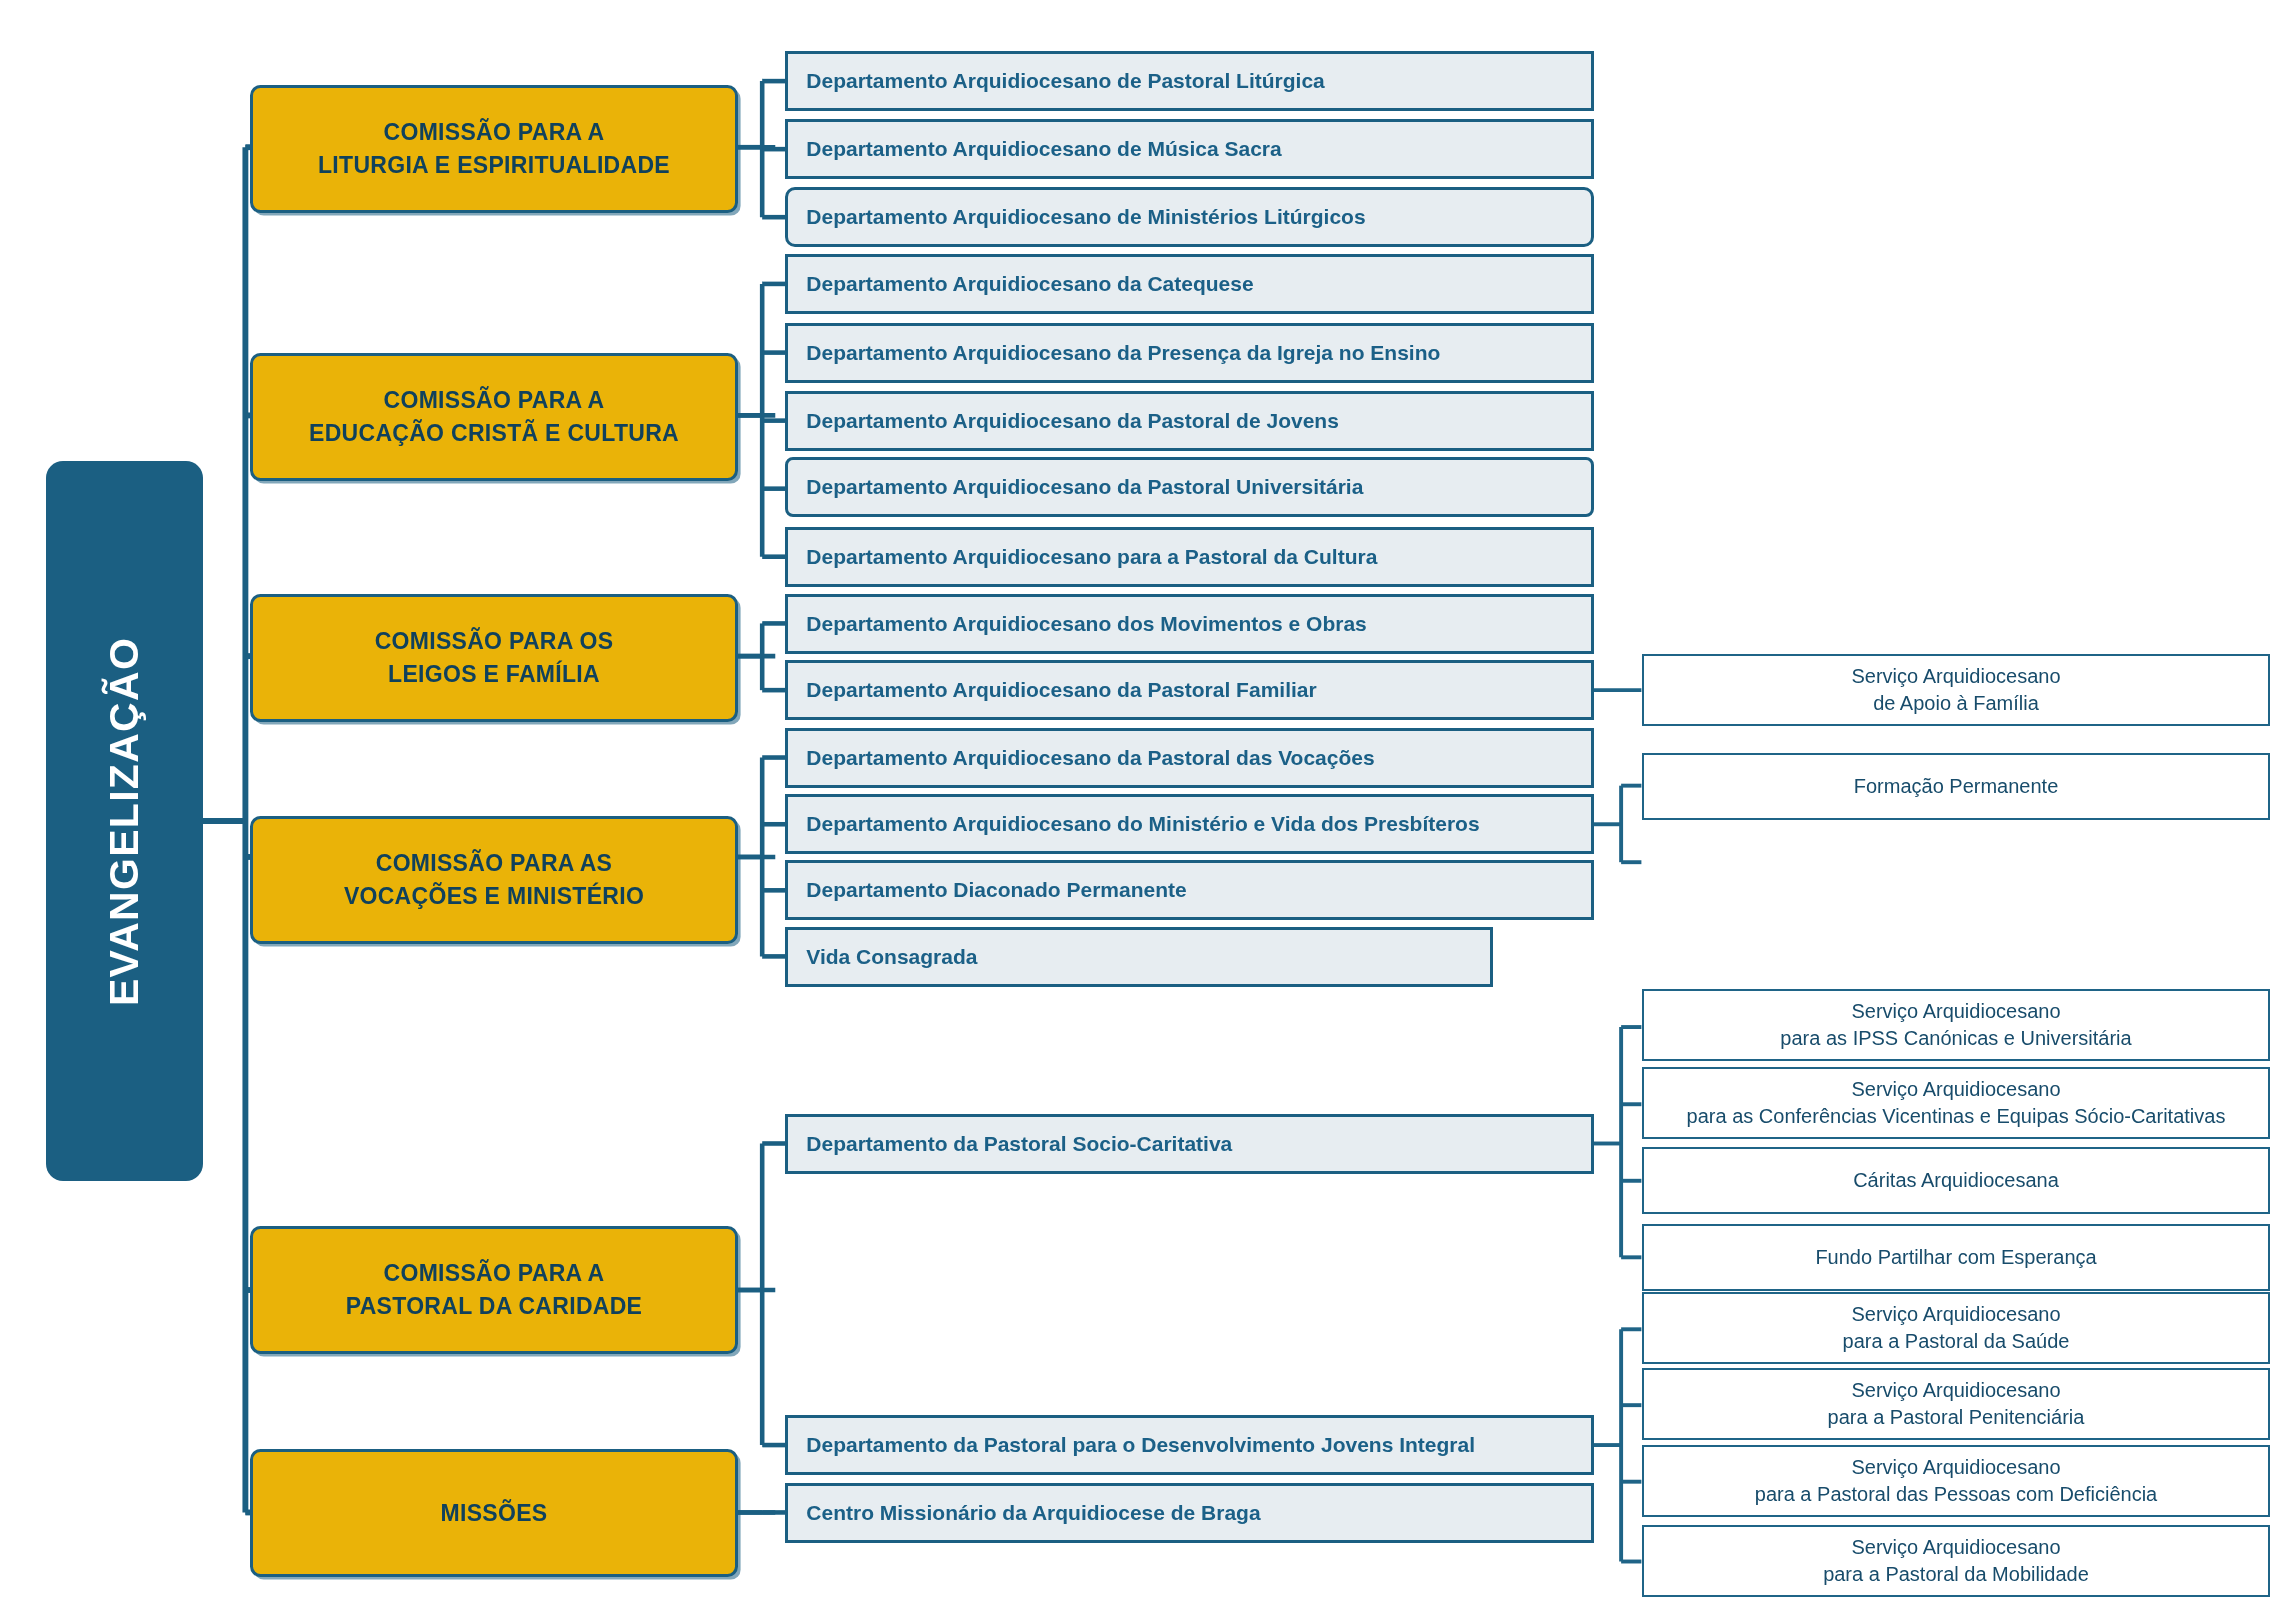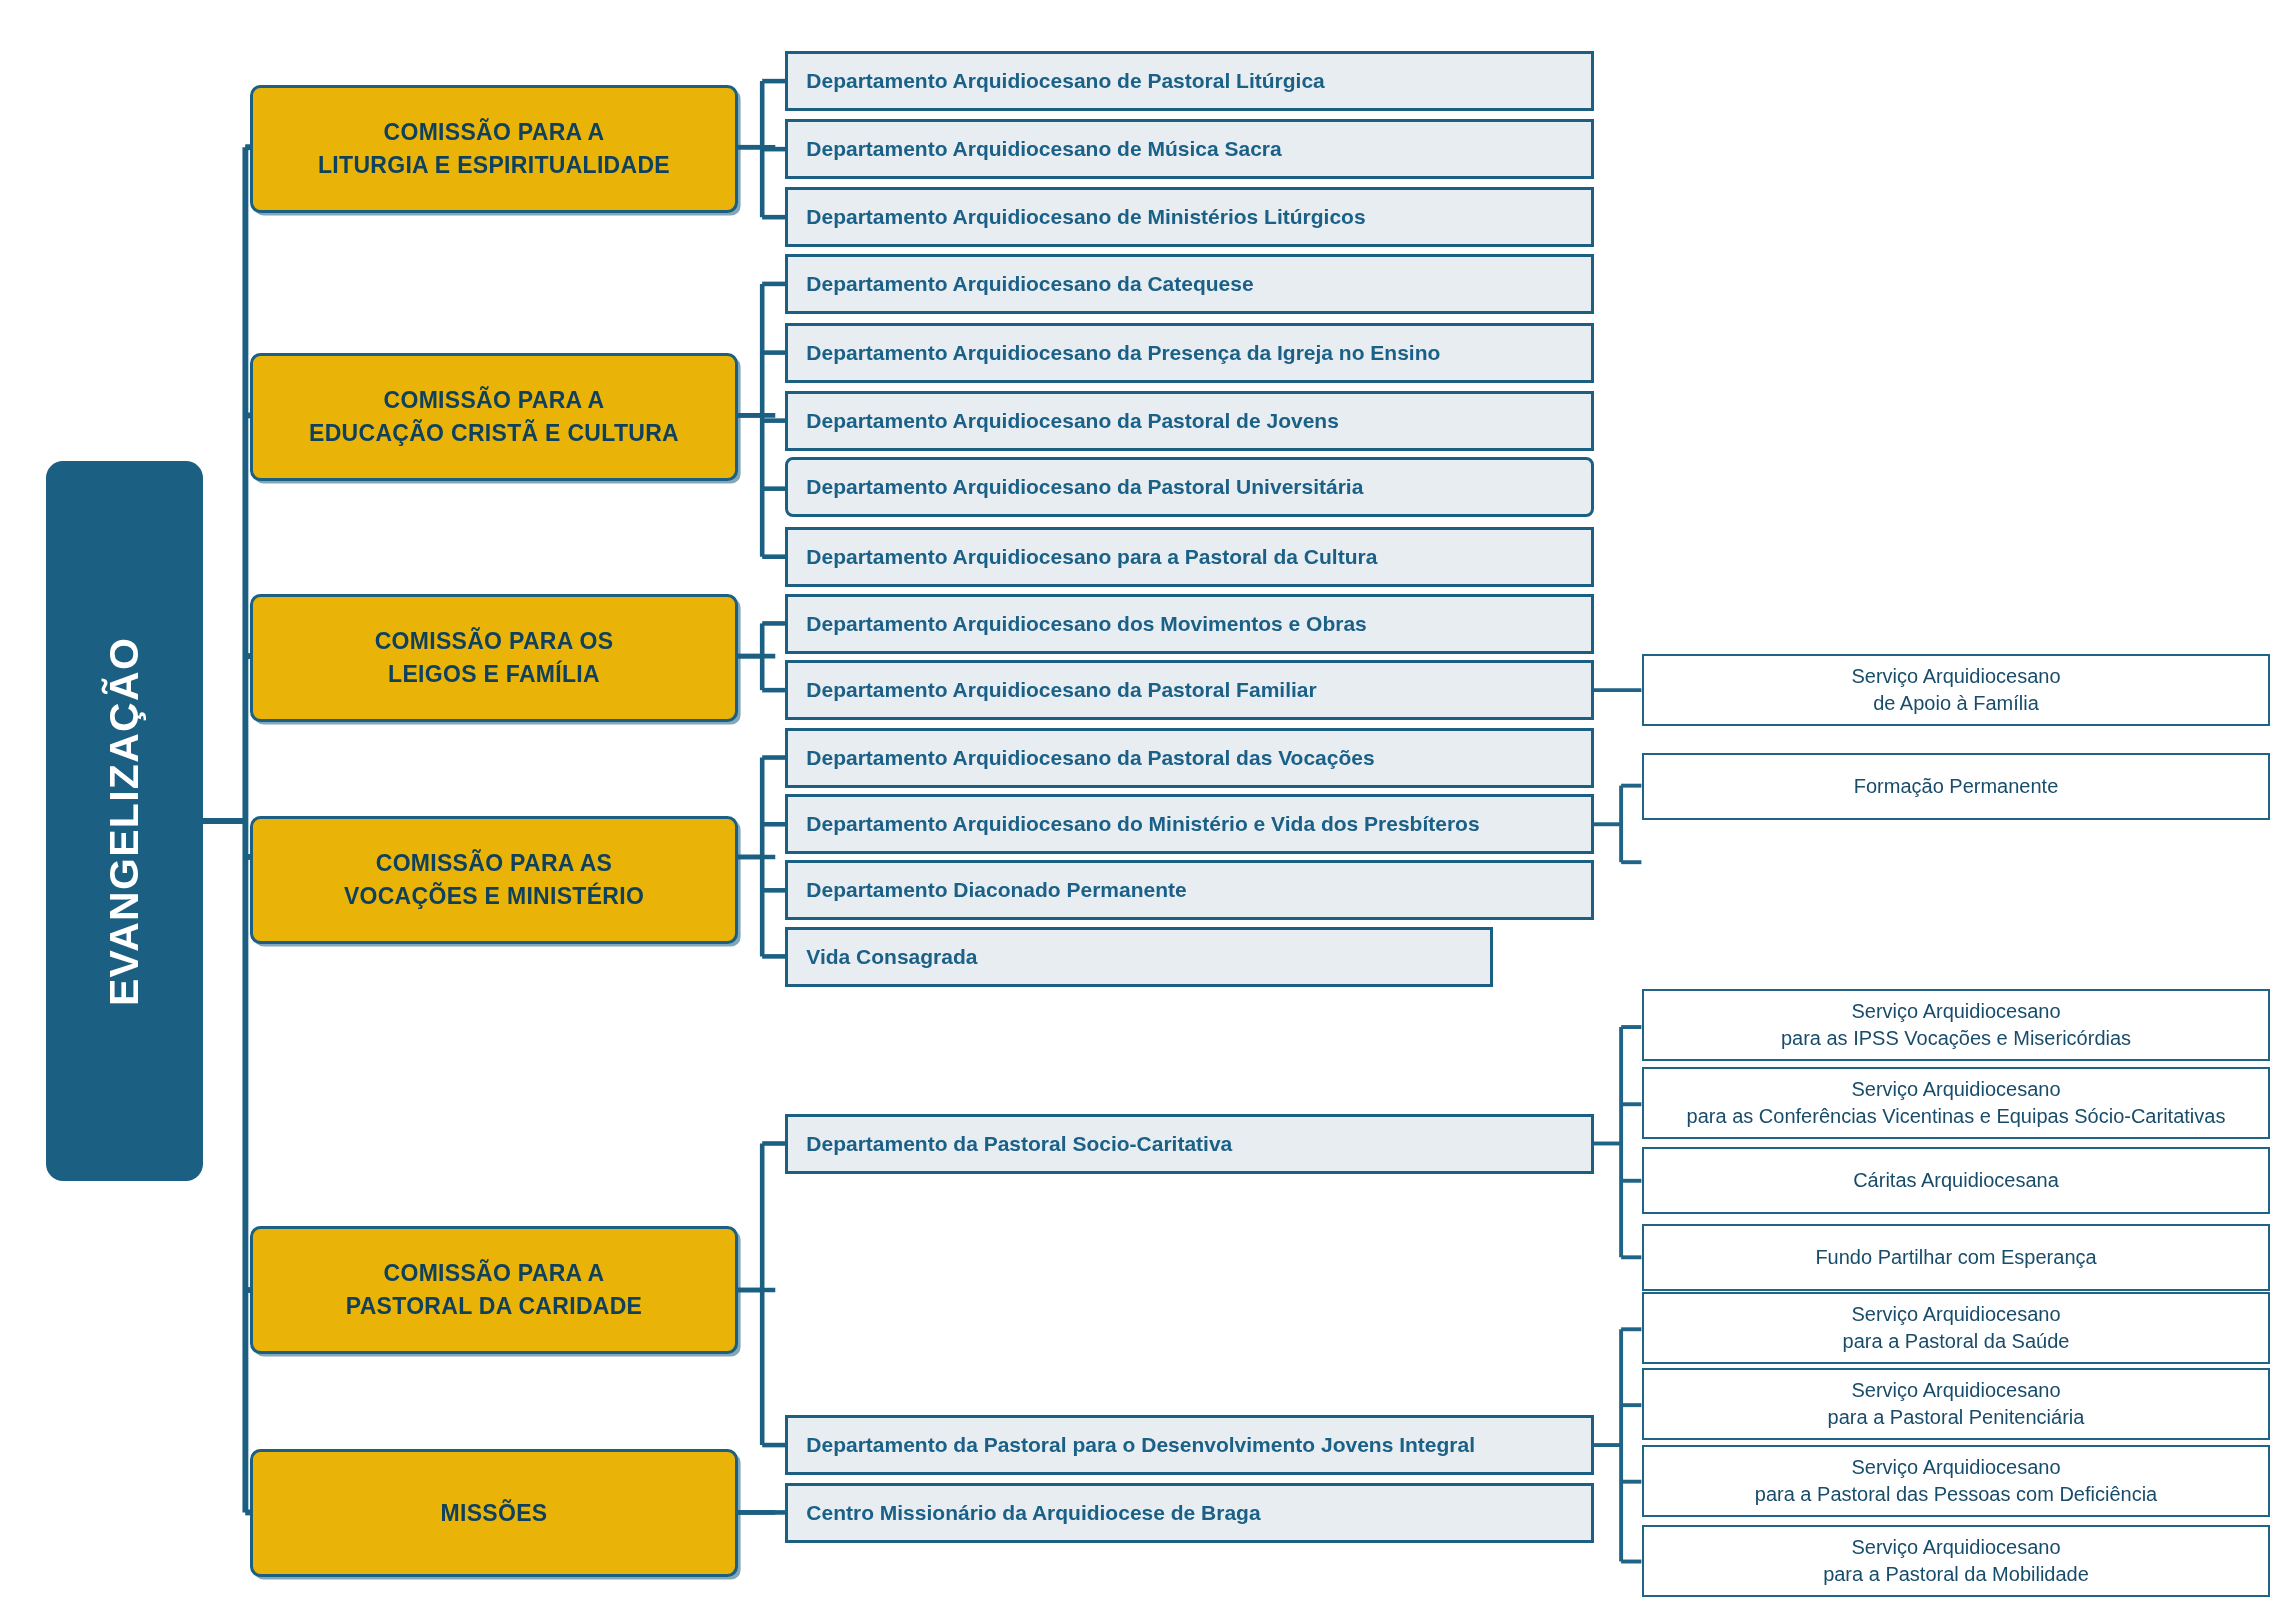--- a/index.html
+++ b/index.html
@@ -218,21 +218,21 @@
   </div>
 
   <div class="dept" style="left:785px; top:51px; width:809px; height:60px;">
     <span class="dtext">Departamento Arquidiocesano de Pastoral Litúrgica</span>
   </div>
 
   <div class="dept" style="left:785px; top:119px; width:809px; height:60px;">
     <span class="dtext">Departamento Arquidiocesano de Música Sacra</span>
   </div>
 
-  <div class="dept" style="left:785px; top:187px; width:809px; height:60px;">
+  <div class="dept" style="left:785px; top:187px; width:809px; height:60px;border-radius:10px;">
     <span class="dtext">Departamento Arquidiocesano de Ministérios Litúrgicos</span>
   </div>
 
   <div class="dept" style="left:785px; top:254px; width:809px; height:60px;">
     <span class="dtext">Departamento Arquidiocesano da Catequese</span>
   </div>
 
   <div class="dept" style="left:785px; top:323px; width:809px; height:60px;">
     <span class="dtext">Departamento Arquidiocesano da Presença da Igreja no Ensino</span>
   </div>
@@ -295,21 +295,21 @@
   <div class="serv" style="left:1642px; top:753px; width:628px; height:67px;">
     <div>
       <div class="stext">Formação Permanente</div>
     </div>
   </div>
 
 
   <div class="serv" style="left:1642px; top:989px; width:628px; height:72px;">
     <div>
       <div class="stext">Serviço Arquidiocesano</div>
-      <div class="stext">para as IPSS Vocações e Misericórdias</div>
+      <div class="stext">para as IPSS Canónicas e Universitária</div>
     </div>
   </div>
 
   <div class="serv" style="left:1642px; top:1067px; width:628px; height:72px;">
     <div>
       <div class="stext">Serviço Arquidiocesano</div>
       <div class="stext">para as Conferências Vicentinas e Equipas Sócio-Caritativas</div>
     </div>
   </div>
 

